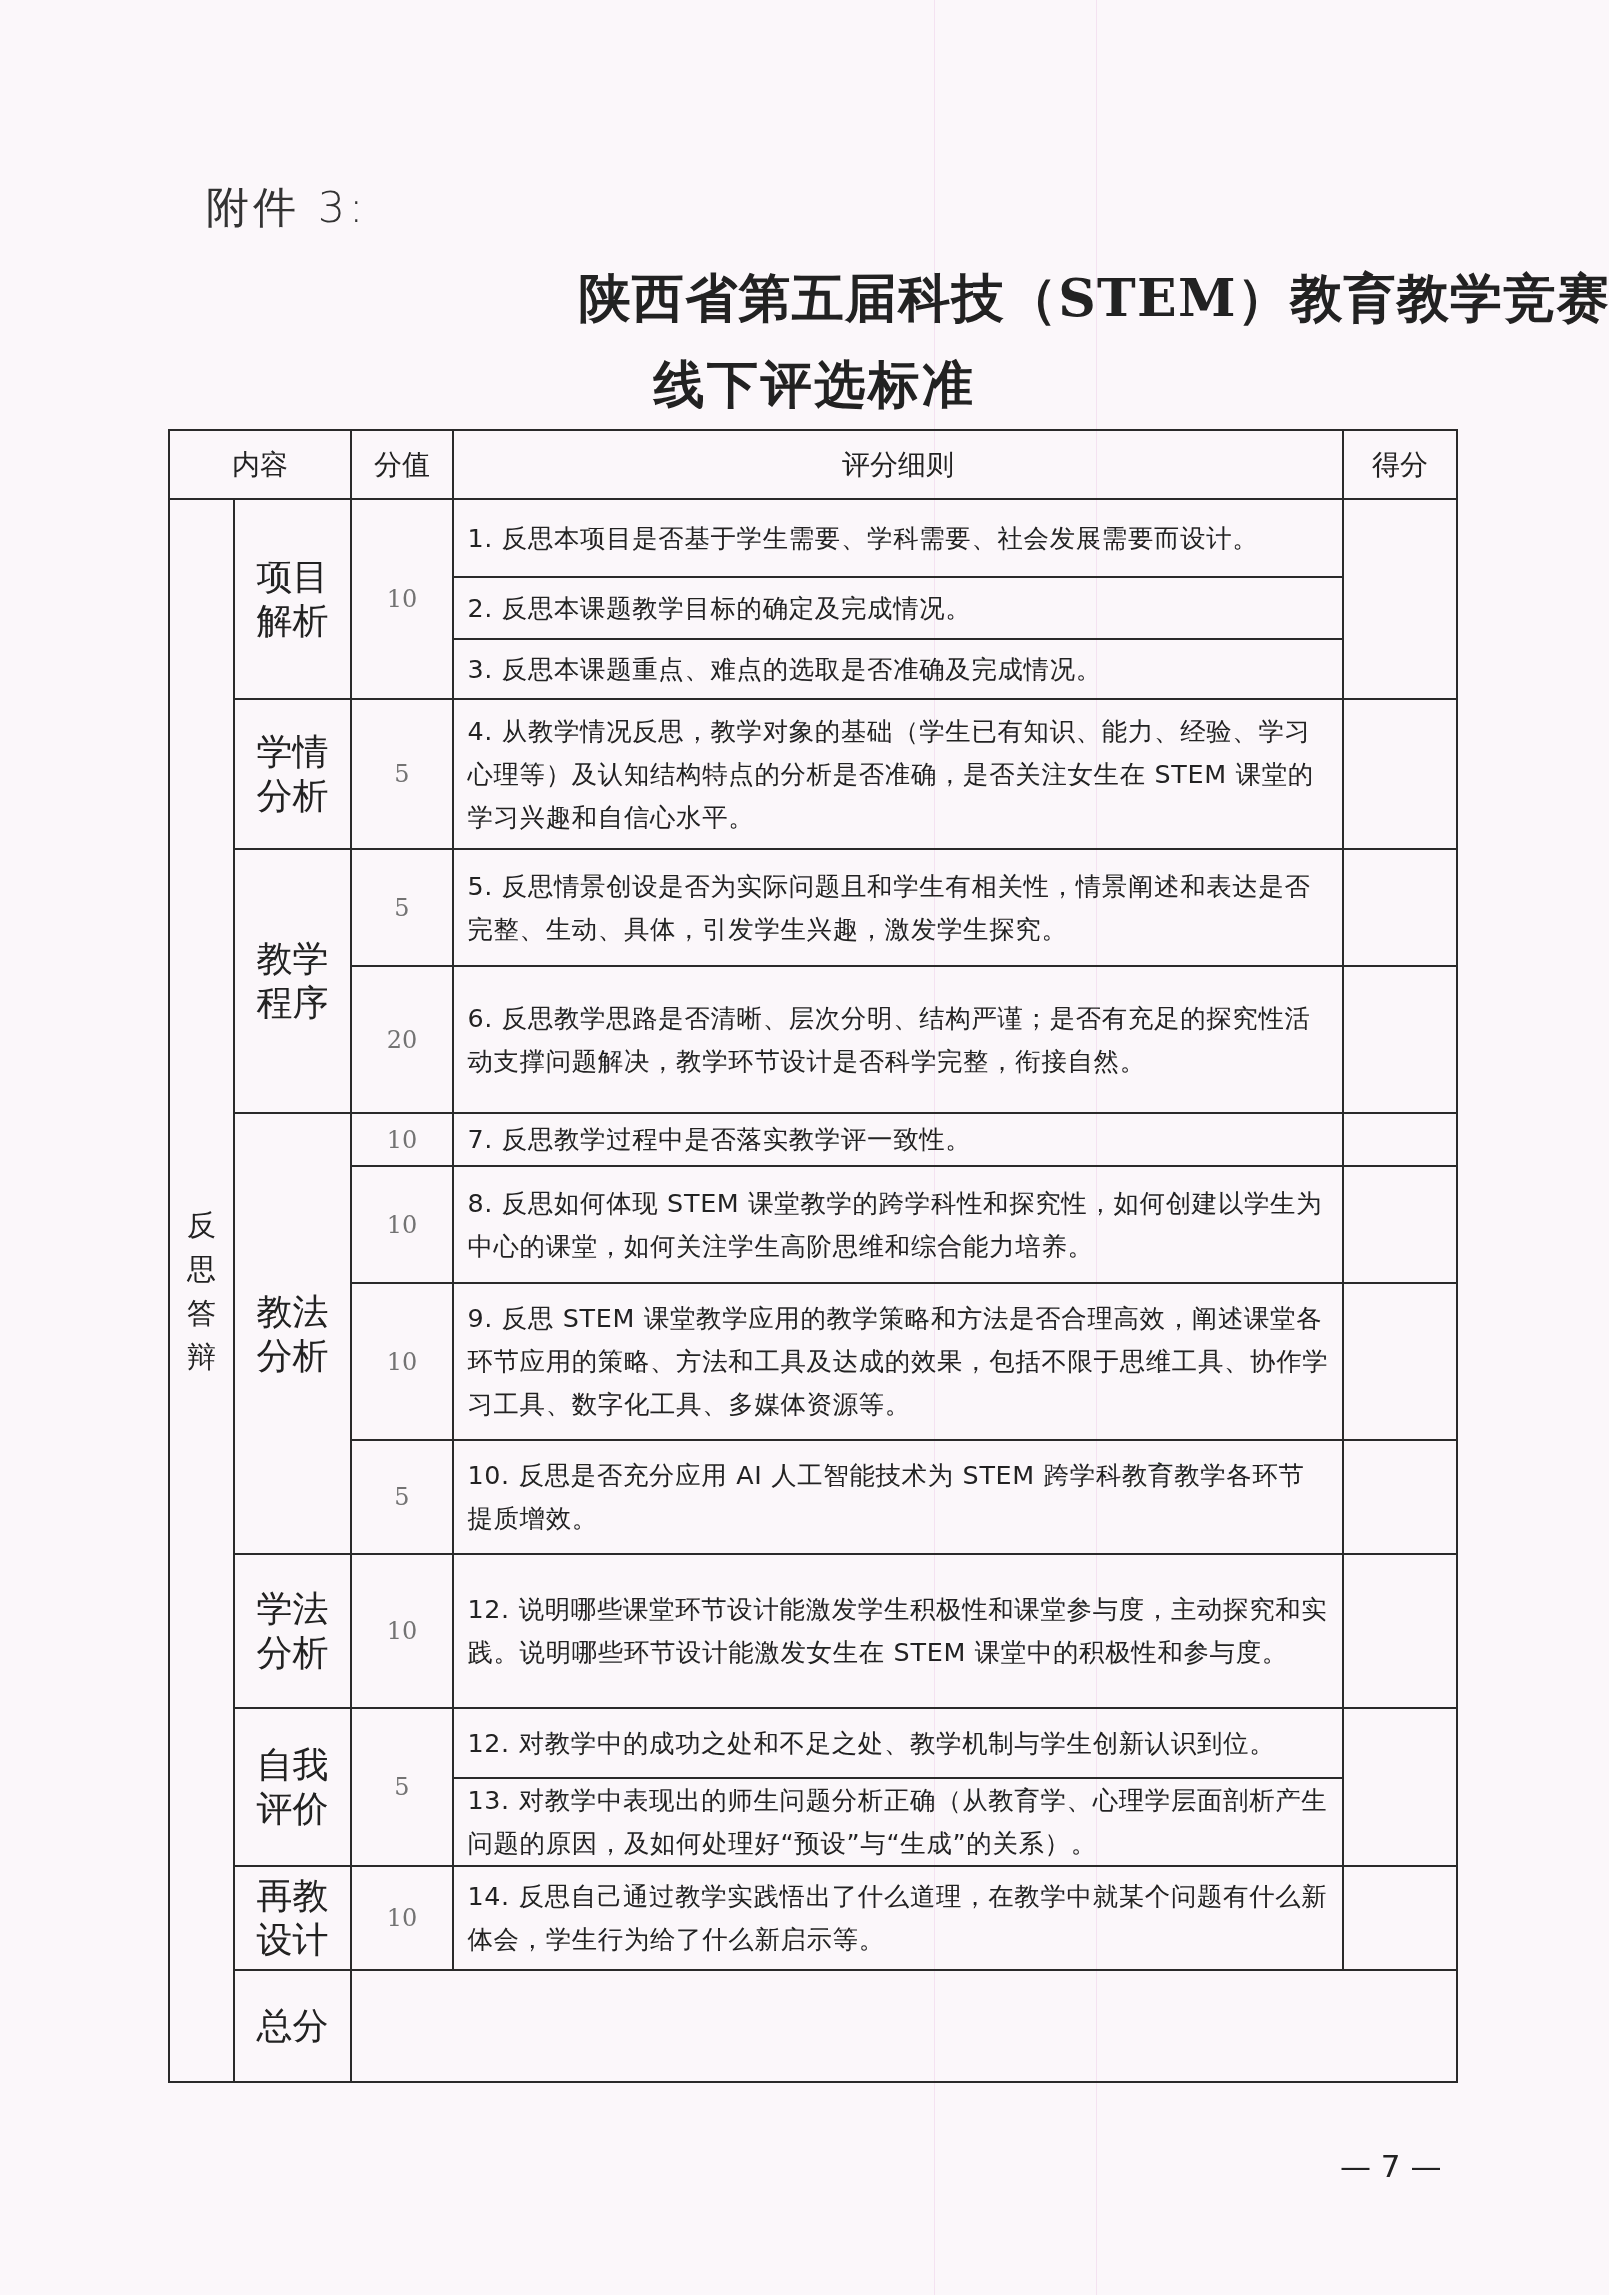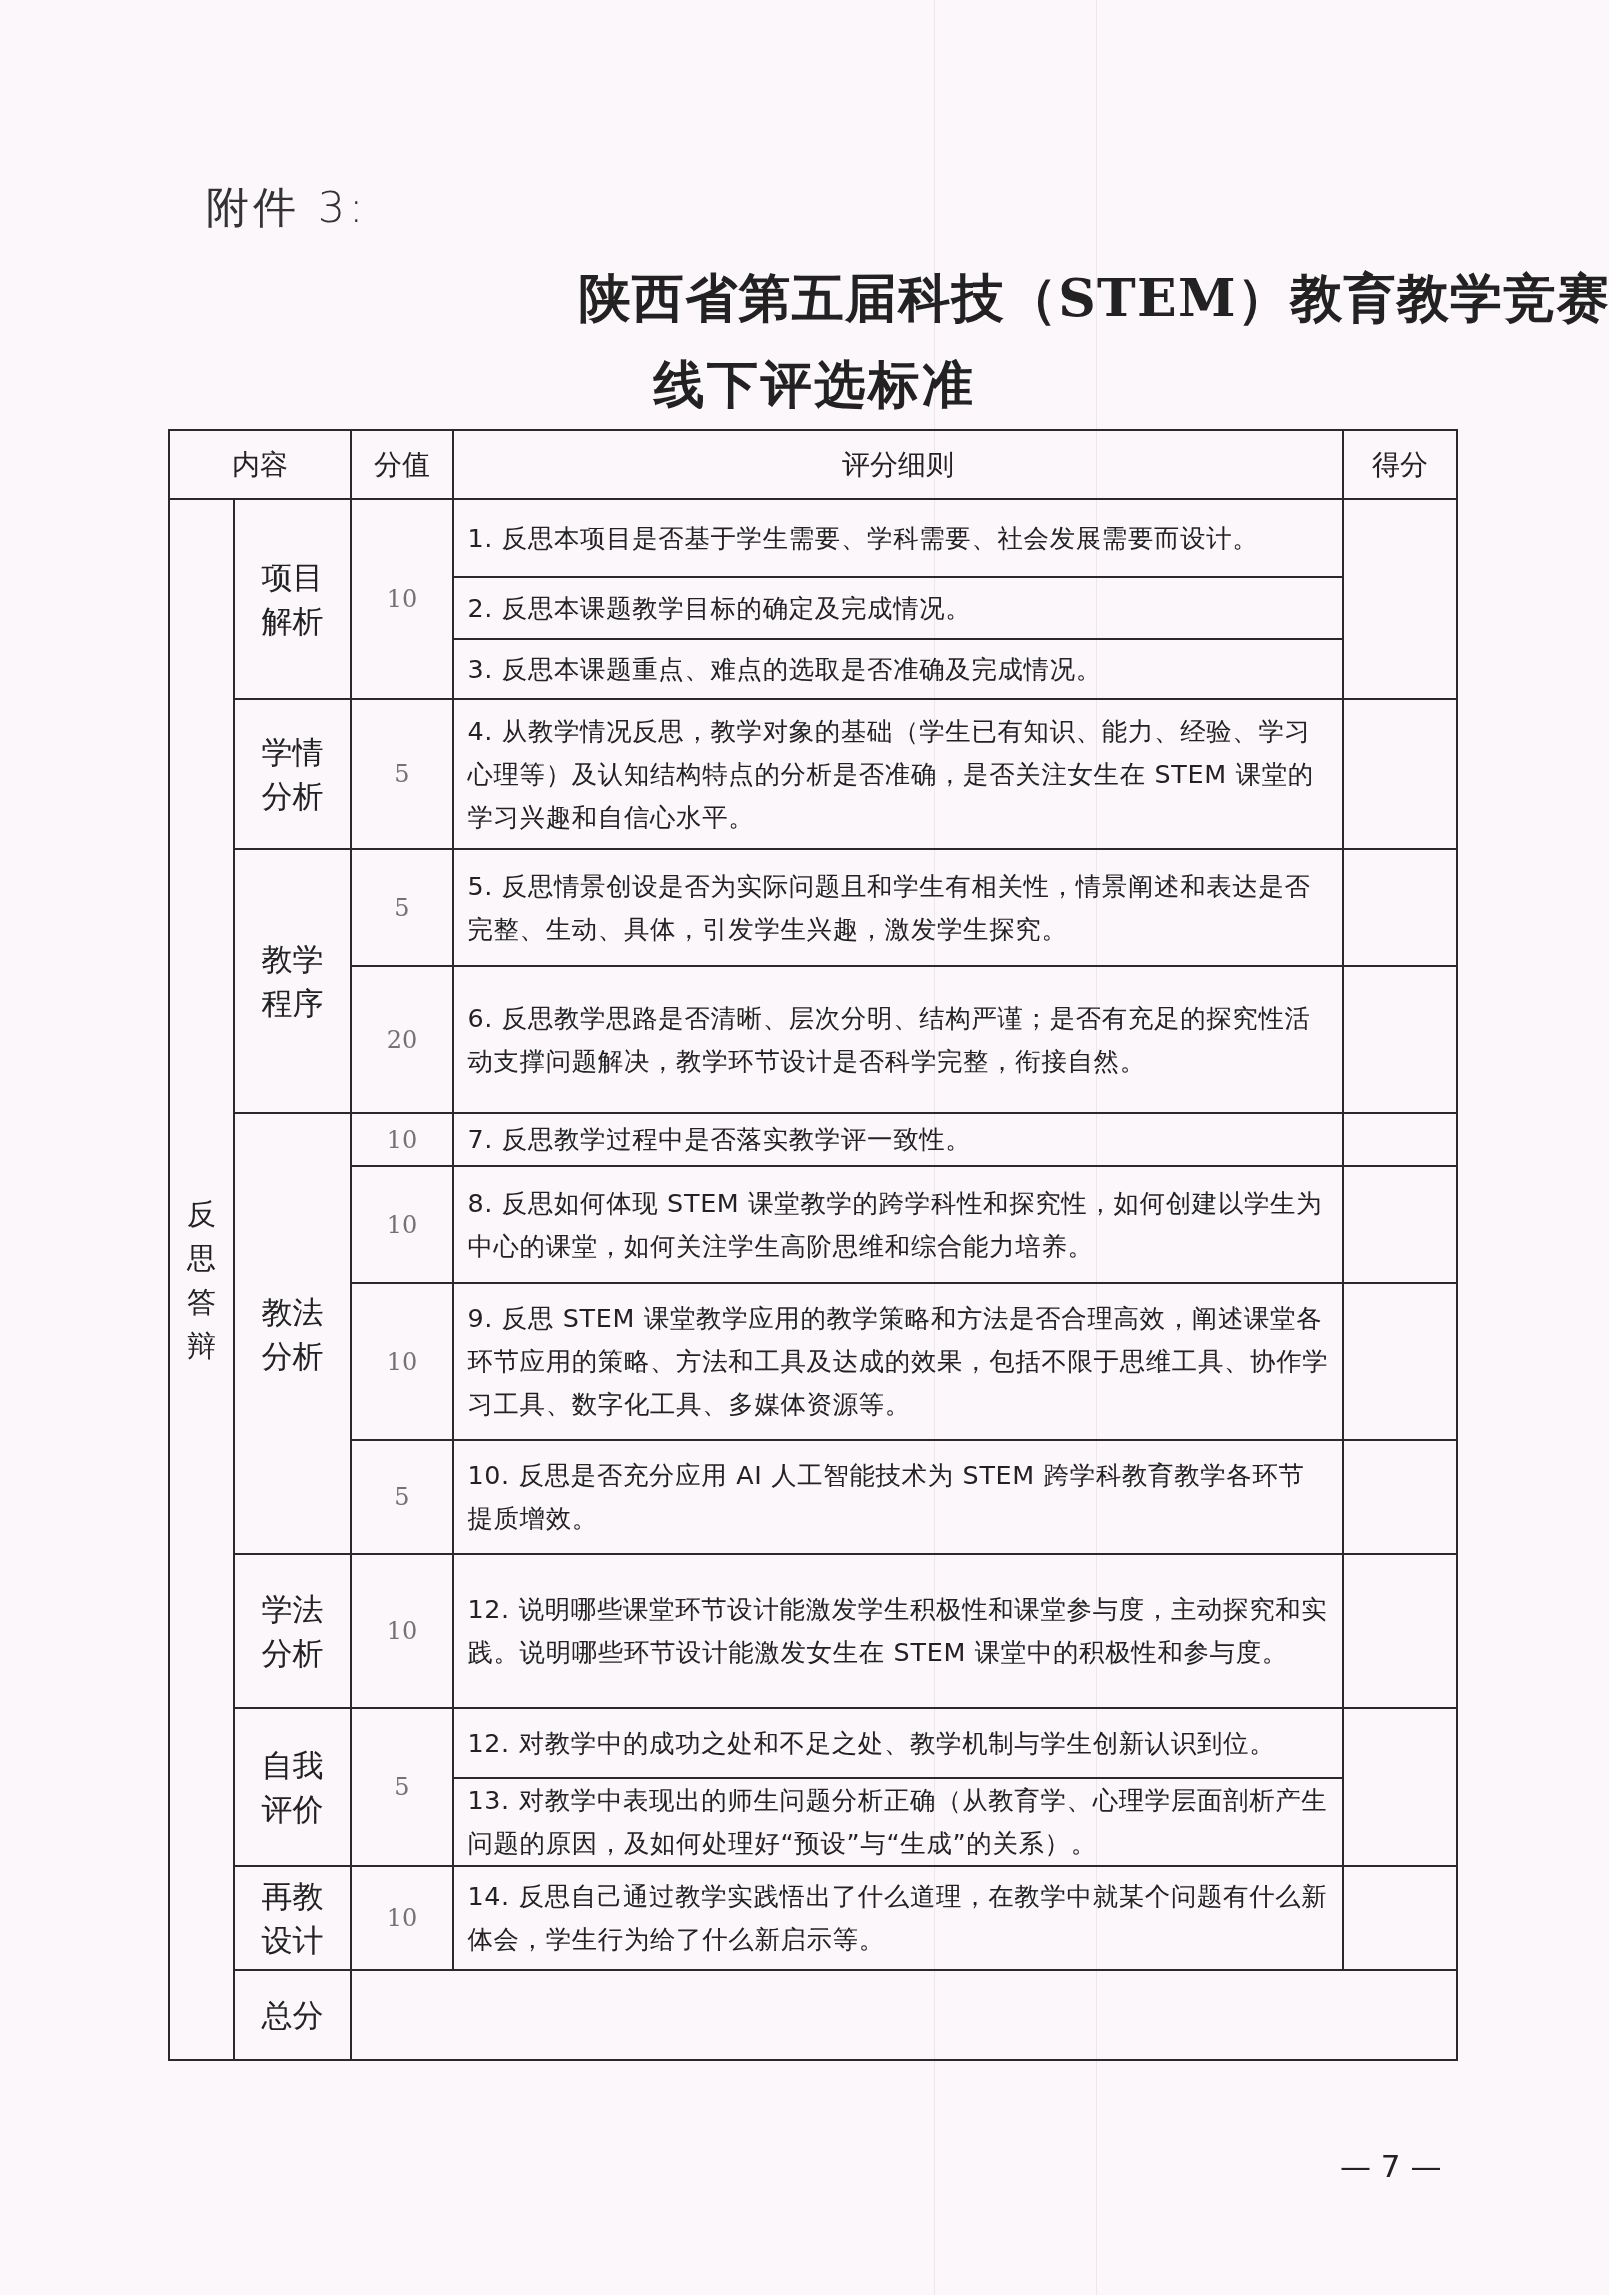--- a/index.html
+++ b/index.html
@@ -86,21 +86,21 @@
     .cat-outer {
       text-align: center;
       font-size: 29px;
       line-height: 44px;
     }
     .cat-outer span {
       display: block;
     }
     .cat-sub {
       text-align: center;
-      font-size: 31px;
+      font-size: 36px;
       line-height: 44px;
     }
     .cat-sub span {
       display: block;
     }
     .score {
       text-align: center;
       font-family: "DejaVu Serif", "Liberation Serif", serif;
       font-size: 24px;
       color: #737373;
@@ -249,21 +249,21 @@
     <tr style="height:104px">
       <td class="cat-sub">
         <span>再教</span>
         <span>设计</span>
       </td>
       <td class="score">10</td>
       <td class="crit">14. 反思自己通过教学实践悟出了什么道理，在教学中就某个问题有什么新体会，学生行为给了什么新启示等。</td>
       <td class="got"></td>
     </tr>
 
-    <tr style="height:90px">
+    <tr style="height:112px">
       <td class="cat-sub">总分</td>
       <td colspan="3" class="got"></td>
     </tr>
   </tbody>
 </table>
 
 <div class="page-number">— 7 —</div>
 
 
 </body></html>

